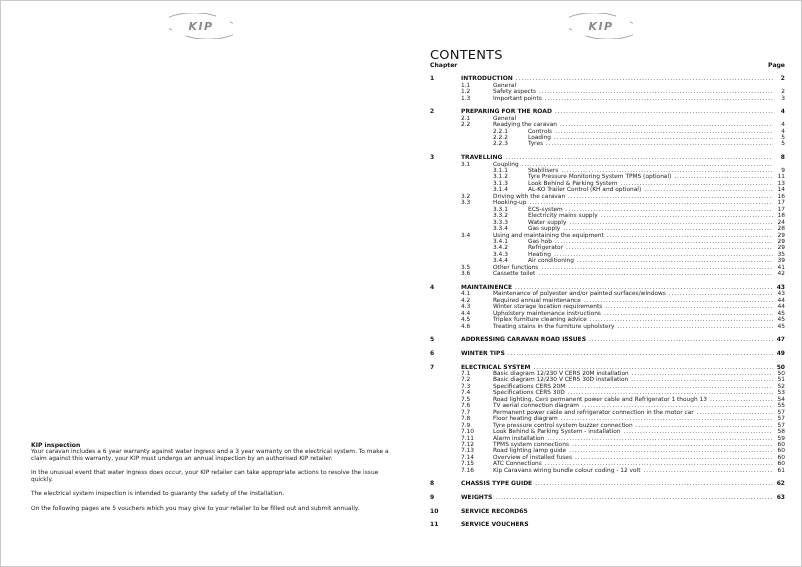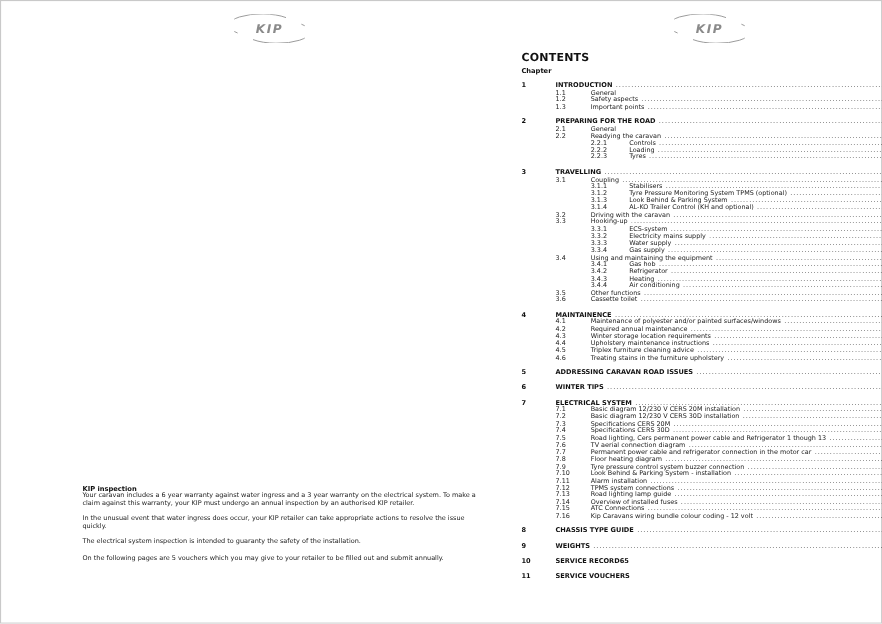--- a/index.html
+++ b/index.html
@@ -1,32 +1,32 @@
 <!DOCTYPE html>
 <html><head>
 <meta charset="utf-8">
 <style>
   * { margin:0; padding:0; box-sizing:border-box; }
   html,body { width:802px; height:567px; background:#fff; overflow:hidden;
               font-family:"DejaVu Sans", "Liberation Sans", sans-serif; color:#1f1f1f; }
   .spread { position:relative; width:802px; height:567px; border:1px solid #c9c9c9; background:#fff; }
-  .page { position:absolute; top:0; height:565px; width:400px;margin-left:44px; }
+  .page { position:absolute; top:0; height:565px; width:400px; }
   .page.left { left:0; }
   .page.right { left:400px; }
 
   .logo-wrap { position:absolute; top:12px; left:0; width:100%; text-align:center; }
   .logo-wrap svg { display:inline-block; }
 
   
   .left-body { position:absolute; left:30px; top:440px; width:360px; }
   .left-body h3 { font-size:6.1px; line-height:7.1px; font-weight:bold; color:#111; }
   .left-body p { font-size:5.9px; line-height:7.1px; margin:0 0 7px 0; color:#222; }
 
   
-  .contents-title { position:absolute; left:29px; top:46px; font-size:10px; font-weight:bold;
+  .contents-title { position:absolute; left:29px; top:46px; font-size:13px; font-weight:normal;
                     letter-spacing:0.2px; color:#111; }
   .toc-wrap { position:absolute; left:29px; top:60px; width:355px; }
   .toc-colhead { display:flex; justify-content:space-between; font-weight:bold;
                  font-size:6.1px; line-height:7px; color:#111; }
   .toc-list { margin-top:1px; }
   .toc-row { display:flex; align-items:baseline; font-size:5.85px; line-height:6.45px; color:#222; }
   .toc-row.l1 { font-weight:bold; margin-top:7.2px; font-size:6px; color:#111; }
   .toc-row .num { flex:0 0 auto; }
   .toc-row.l1 .num { width:31px; }
   .toc-row.l2 { padding-left:31px; } .toc-row.l2 .num { width:32px; }

